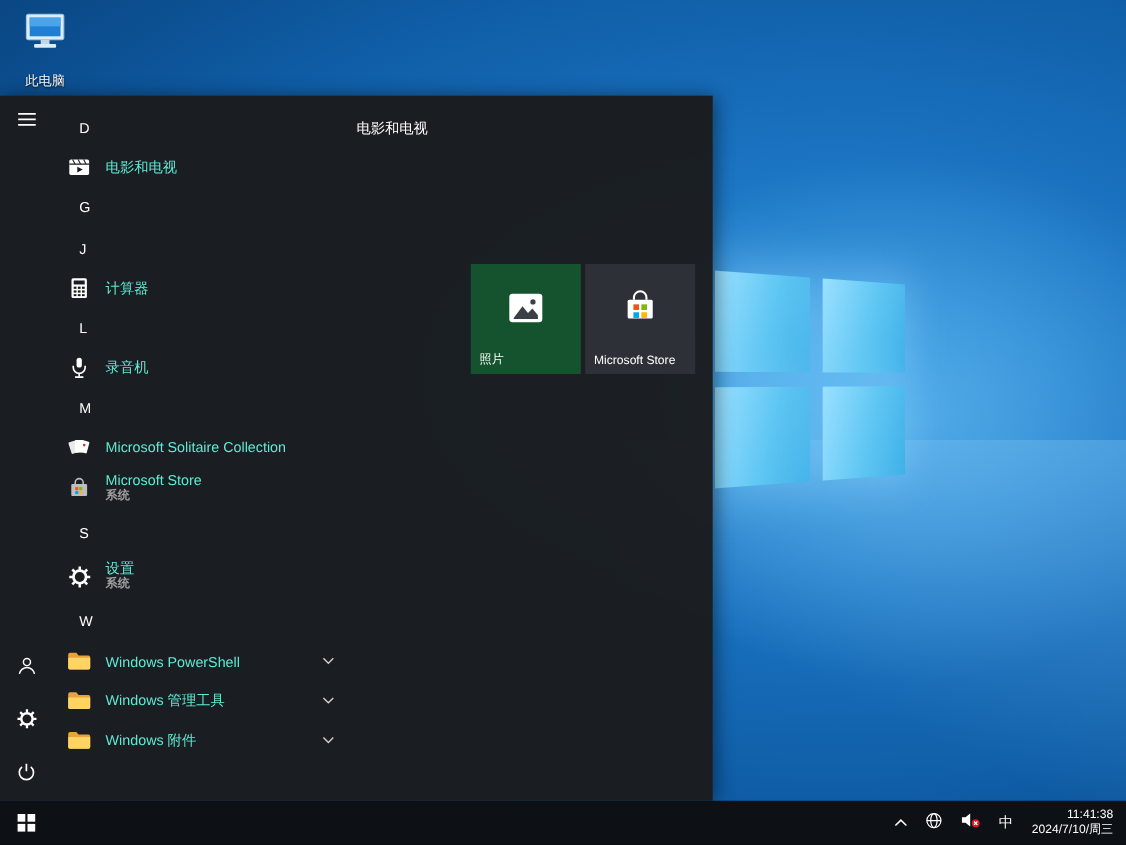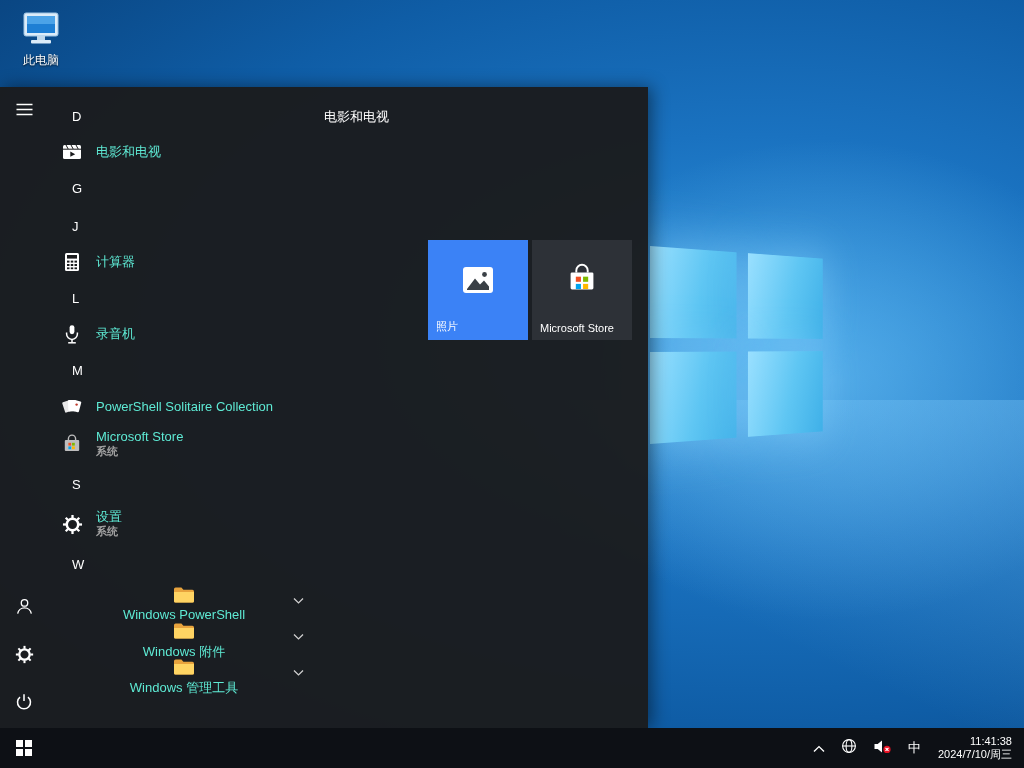--- a/index.html
+++ b/index.html
@@ -33,21 +33,21 @@
     transform:perspective(520px) rotateY(21deg);
   }
   .win-logo .pane{
     background:linear-gradient(105deg,#9ae0ff 0%,#5fc6f3 55%,#3fb0e8 100%);
     box-shadow:0 0 46px 8px rgba(140,215,255,.40);
   }
 
   
   .desktop-icon{
     position:absolute;left:12px;top:10px;width:58px;height:66px;
-    display:flex;flex-direction:column;align-items:center;gap:0;cursor:default;
+    display:flex;flex-direction:column;align-items:center;gap:12px;cursor:default;
   }
   .desktop-icon .di-label{
     font-size:12px;color:#fff;text-shadow:0 1px 2px rgba(0,0,0,.85);
     white-space:nowrap;
   }
 
   
   .start-menu{
     position:absolute;left:0;top:87px;width:648px;height:641px;
     background:rgba(27,28,30,.97);
@@ -63,40 +63,40 @@
   .rail-bottom{position:absolute;bottom:0;left:0;display:flex;flex-direction:column;}
 
   .app-list{
     position:absolute;left:48px;top:0;width:272px;height:100%;
     padding-top:10px;box-sizing:border-box;overflow:hidden;
   }
   .row{display:flex;align-items:center;position:relative;}
   .row.letter{height:38px;padding-left:24px;font-size:13px;}
   .row.app{height:34px;}
   .row.app.two-line{height:42px;}
-  .row.folder{height:36px;flex-direction:column;}
+  .row.folder{height:36px;}
   .app-icon{
     width:24px;height:24px;margin:0 12px;flex:0 0 24px;
     display:flex;align-items:center;justify-content:center;
   }
   .app-label{font-size:13px;color:#5eead4;white-space:nowrap;}
   .app-text{display:flex;flex-direction:column;line-height:15px;}
   .app-sub{font-size:11px;color:#9f9f9f;font-weight:bold;}
   .chevron{position:absolute;right:16px;top:50%;transform:translateY(-50%);display:flex;}
 
   .group-title{
     position:absolute;left:324px;top:21px;font-size:13px;color:#fff;cursor:default;
   }
   .tile-grid{
     position:absolute;left:428px;top:153px;display:flex;gap:4px;
   }
   .tile{
     width:100px;height:100px;position:relative;cursor:default;
   }
-  .tile-photos{background:#3b82f6;}
+  .tile-photos{background:#14532d;}
   .tile-store{background:#2d3137;}
   .tile-icon{
     position:absolute;left:50%;top:40%;transform:translate(-50%,-50%);
     display:flex;
   }
   .tile-label{
     position:absolute;left:8px;bottom:6px;font-size:11px;color:#fff;white-space:nowrap;
   }
 
   
@@ -274,21 +274,21 @@
 
       <div class="row app">
         <span class="app-icon">
           <svg width="22" height="22" viewBox="0 0 22 22">
             <rect x="2.5" y="6" width="7.6" height="11" rx="1" fill="#e9e9e9" transform="rotate(-18 6.3 11.5)"></rect>
             <rect x="7.2" y="5" width="7.6" height="11.4" rx="1" fill="#fff" transform="rotate(-2 11 10.7)"></rect>
             <rect x="11.6" y="5.6" width="7.6" height="11" rx="1" fill="#fff" transform="rotate(15 15.4 11.1)"></rect>
             <circle cx="15.6" cy="9.6" r="1.2" fill="#c0392b"></circle>
           </svg>
         </span>
-        <span class="app-label">PowerShell Solitaire Collection</span>
+        <span class="app-label">Microsoft Solitaire Collection</span>
       </div>
 
       <div class="row app two-line">
         <span class="app-icon">
           <svg width="22" height="22" viewBox="0 0 22 22">
             <path d="M7.4 7 v-1.3 a3.6 3.6 0 0 1 7.2 0 V7" fill="none" stroke="#bdbdbd" stroke-width="1.4"></path>
             <rect x="3.8" y="7" width="14.4" height="11" rx="1" fill="#bdbdbd"></rect>
             <rect x="7.4" y="9.8" width="2.8" height="2.8" fill="#f25022"></rect>
             <rect x="11" y="9.8" width="2.8" height="2.8" fill="#7fba00"></rect>
             <rect x="7.4" y="13.4" width="2.8" height="2.8" fill="#00a4ef"></rect>
@@ -347,36 +347,36 @@
         </span>
       </div>
 
       <div class="row folder">
         <span class="app-icon">
           <svg width="22" height="18" viewBox="0 0 22 18">
             <path d="M1 3 a1.6 1.6 0 0 1 1.6-1.6 h5.8 l2 2.4 h9 A1.6 1.6 0 0 1 21 5.4 V15 a1.6 1.6 0 0 1-1.6 1.6 H2.6 A1.6 1.6 0 0 1 1 15 Z" fill="#e8a33d"></path>
             <path d="M1 6 h20 v9 a1.6 1.6 0 0 1-1.6 1.6 H2.6 A1.6 1.6 0 0 1 1 15 Z" fill="#ffd463"></path>
           </svg>
         </span>
-        <span class="app-label">Windows 附件</span>
+        <span class="app-label">Windows 管理工具</span>
         <span class="chevron">
           <svg width="11" height="7" viewBox="0 0 11 7">
               <path d="M1 1 L5.5 5.4 L10 1" fill="none" stroke="#d0d0d0" stroke-width="1.3"></path>
             </svg>
         </span>
       </div>
 
       <div class="row folder">
         <span class="app-icon">
           <svg width="22" height="18" viewBox="0 0 22 18">
             <path d="M1 3 a1.6 1.6 0 0 1 1.6-1.6 h5.8 l2 2.4 h9 A1.6 1.6 0 0 1 21 5.4 V15 a1.6 1.6 0 0 1-1.6 1.6 H2.6 A1.6 1.6 0 0 1 1 15 Z" fill="#e8a33d"></path>
             <path d="M1 6 h20 v9 a1.6 1.6 0 0 1-1.6 1.6 H2.6 A1.6 1.6 0 0 1 1 15 Z" fill="#ffd463"></path>
           </svg>
         </span>
-        <span class="app-label">Windows 管理工具</span>
+        <span class="app-label">Windows 附件</span>
         <span class="chevron">
           <svg width="11" height="7" viewBox="0 0 11 7">
               <path d="M1 1 L5.5 5.4 L10 1" fill="none" stroke="#d0d0d0" stroke-width="1.3"></path>
             </svg>
         </span>
       </div>
 
       <div class="row folder">
         
         

